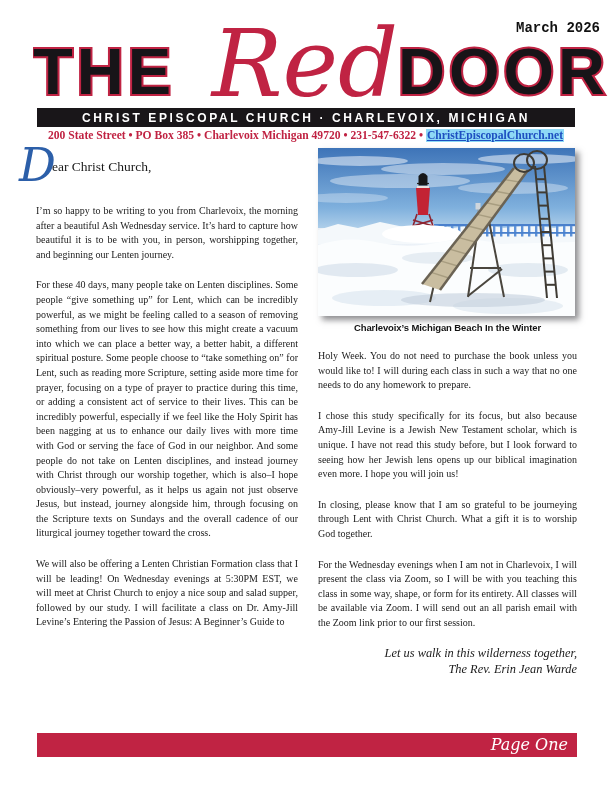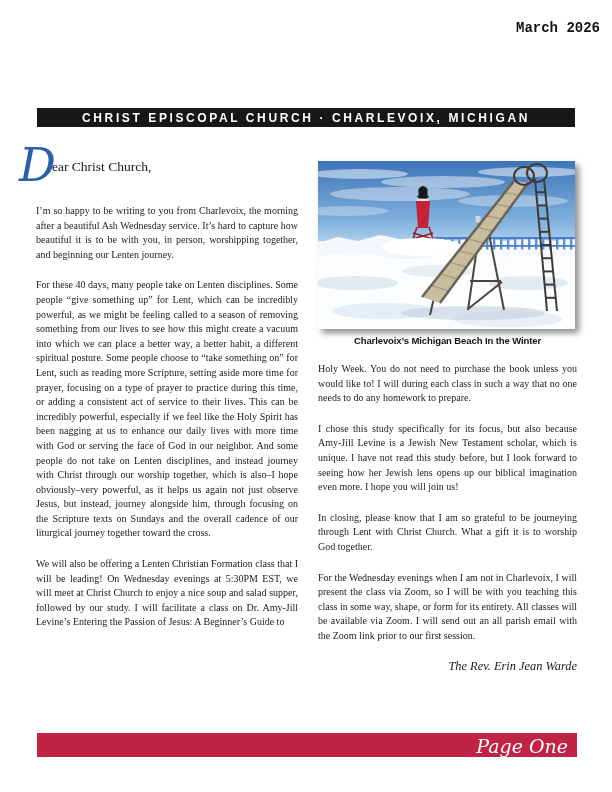--- a/index.html
+++ b/index.html
@@ -27,42 +27,50 @@
   .col-right{left:318px;width:259px;}
   .col p{margin:16px 0 14px 0;font-size:10px;line-height:14.6px;text-align:justify;}
   .mt-extra{margin-top:16px;}
 
   .salutation{position:relative;height:40px;}
   .dropcap{position:absolute;left:-17px;top:-6px;font-family:"DejaVu Serif",serif;
     font-style:italic;font-size:46px;line-height:46px;color:#2c5fa9;}
   .sal-rest{position:absolute;left:16px;top:11px;font-size:13.5px;}
 
   
-  .photo-figure{margin:13px 0 12px 0;}
+  .photo-figure{margin:0 0 12px 0;}
   .photo{width:257px;height:168px;box-shadow:4px 4px 6px rgba(50,50,55,.55);display:block;}
   .photo-caption{text-align:center;font-family:"Liberation Sans",sans-serif;font-weight:bold;
     font-size:9.5px;letter-spacing:-0.1px;color:#121212;margin-top:6px;}
 
   .closing{ text-align:right;font-style:italic;font-size:12.4px;line-height:16.5px;margin-top:8px;}
 
   
   .footer-bar{position:absolute;left:37px;top:733px;width:540px;height:24px;background:#c02343;}
   .page-label{position:absolute;right:9px;top:2px;color:#ffffff;
-    font-family:"DejaVu Serif",serif;font-style:italic;font-size:19px;}
+    font-family:"DejaVu Serif",serif;font-style:italic;font-size:16px;}
 </style>
 </head>
 <body>
 
 <div class="page">
 
   <div class="issue-date">March 2026</div>
 
+  <div class="masthead">
+    <svg width="576" height="84" viewBox="0 0 576 84">
+      <text class="mast-black" x="0" y="70">THE</text>
+      <text class="mast-black" x="576" y="70" text-anchor="end">DOOR</text>
+      <text class="mast-red" x="272" y="72" text-anchor="middle">Red</text>
+    </svg>
+  </div>
 
   <div class="church-bar">CHRIST EPISCOPAL CHURCH · CHARLEVOIX, MICHIGAN</div>
 
+  <div class="address-line"><span>200 State Street • PO Box 385 • Charlevoix Michigan 49720 • 231-547-6322 • </span><a class="site-link">ChristEpiscopalChurch.net</a></div>
 
   <div class="col col-left">
     <div class="salutation">
       <span class="dropcap">D</span>
       <span class="sal-rest">ear Christ Church,</span>
     </div>
     <p>I’m so happy to be writing to you from Charlevoix, the morning after a beautiful Ash Wednesday service. It’s hard to capture how beautiful it is to be with you, in person, worshipping together, and beginning our Lenten journey.</p>
     <p>For these 40 days, many people take on Lenten disciplines. Some people “give something up” for Lent, which can be incredibly powerful, as we might be feeling called to a season of removing something from our lives to see how this might create a vacuum into which we can place a better way, a better habit, a different spiritual posture. Some people choose to “take something on” for Lent, such as reading more Scripture, setting aside more time for prayer, focusing on a type of prayer to practice during this time, or adding a consistent act of service to their lives. This can be incredibly powerful, especially if we feel like the Holy Spirit has been nagging at us to enhance our daily lives with more time with God or serving the face of God in our neighbor. And some people do not take on Lenten disciplines, and instead journey with Christ through our worship together, which is also–I hope obviously–very powerful, as it helps us again not just observe Jesus, but instead, journey alongside him, through focusing on the Scripture texts on Sundays and the overall cadence of our liturgical journey together toward the cross.</p>
     <p class="mt-extra">We will also be offering a Lenten Christian Formation class that I will be leading!  On Wednesday evenings at 5:30PM EST, we will meet at Christ Church to enjoy a nice soup and salad supper, followed by our study. I will facilitate a class on Dr. Amy-Jill Levine’s Entering the Passion of Jesus: A Beginner’s Guide to</p>
   </div>
@@ -176,20 +184,21 @@
       </svg>
       <figcaption class="photo-caption">Charlevoix’s Michigan Beach In the Winter</figcaption>
     </figure>
 
     <p>Holy Week.  You do not need to purchase the book unless you would like to! I will during each class in such a way that no one needs to do any homework to prepare.</p>
     <p>I chose this study specifically for its focus, but also because Amy-Jill Levine is a Jewish New Testament scholar, which is unique.  I have not read this study before, but I look forward to seeing how her Jewish lens opens up our biblical imagination even more. I hope you will join us!</p>
     <p>In closing, please know that I am so grateful to be journeying through Lent with Christ Church. What a gift it is to worship God together.</p>
     <p>For the Wednesday evenings when I am not in Charlevoix, I will present the class via Zoom, so I will be with you teaching this class in some way, shape, or form for its entirety. All classes will be available via Zoom. I will send out an all parish email with the Zoom link prior to our first session.</p>
 
     <div class="closing">
+      <div>Let us walk in this wilderness together,</div>
       <div>The Rev. Erin Jean Warde</div>
     </div>
   </div>
 
   <div class="footer-bar">
     <span class="page-label">Page One</span>
   </div>
 
 </div>
 

